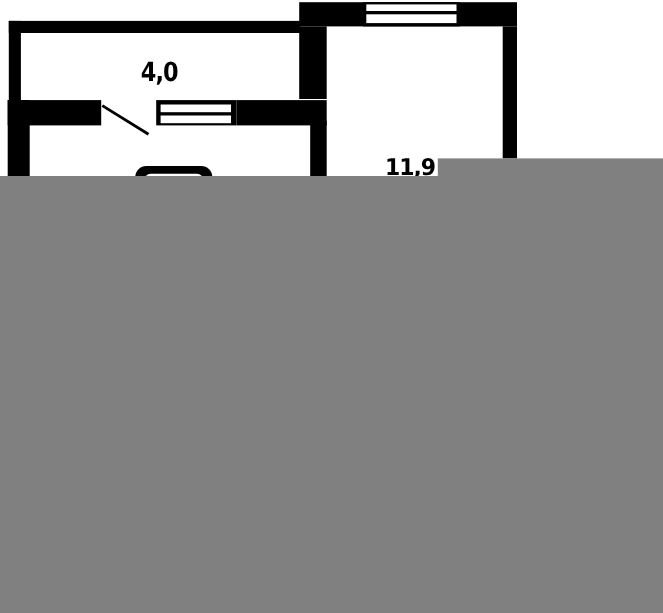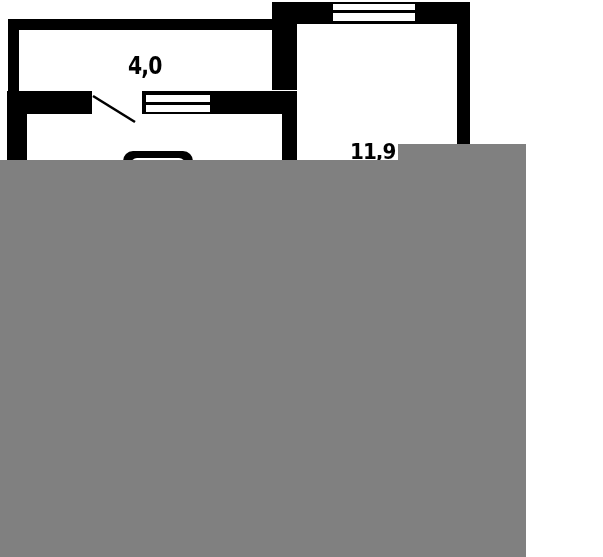--- a/index.html
+++ b/index.html
@@ -3,21 +3,21 @@
 <meta charset="utf-8">
 <style>
   html, body {
     margin: 0;
     padding: 0;
     background: var(--background, #ffffff);
     font-family: "DejaVu Sans", sans-serif;
   }
   .stage {
     position: relative;
-    width: 526px;
+    width: 603px;
     height: 557px;
     background: var(--background, #ffffff);
     overflow: hidden;
   }
   .stage * { position: absolute; box-sizing: border-box; }
   .wall { background: var(--wall, #000000); }
   .window-frame { background: var(--wall, #000000); }
   .window-slot { background: var(--background, #ffffff); }
   .door-swing-svg { overflow: visible; }
   .bathtub {

